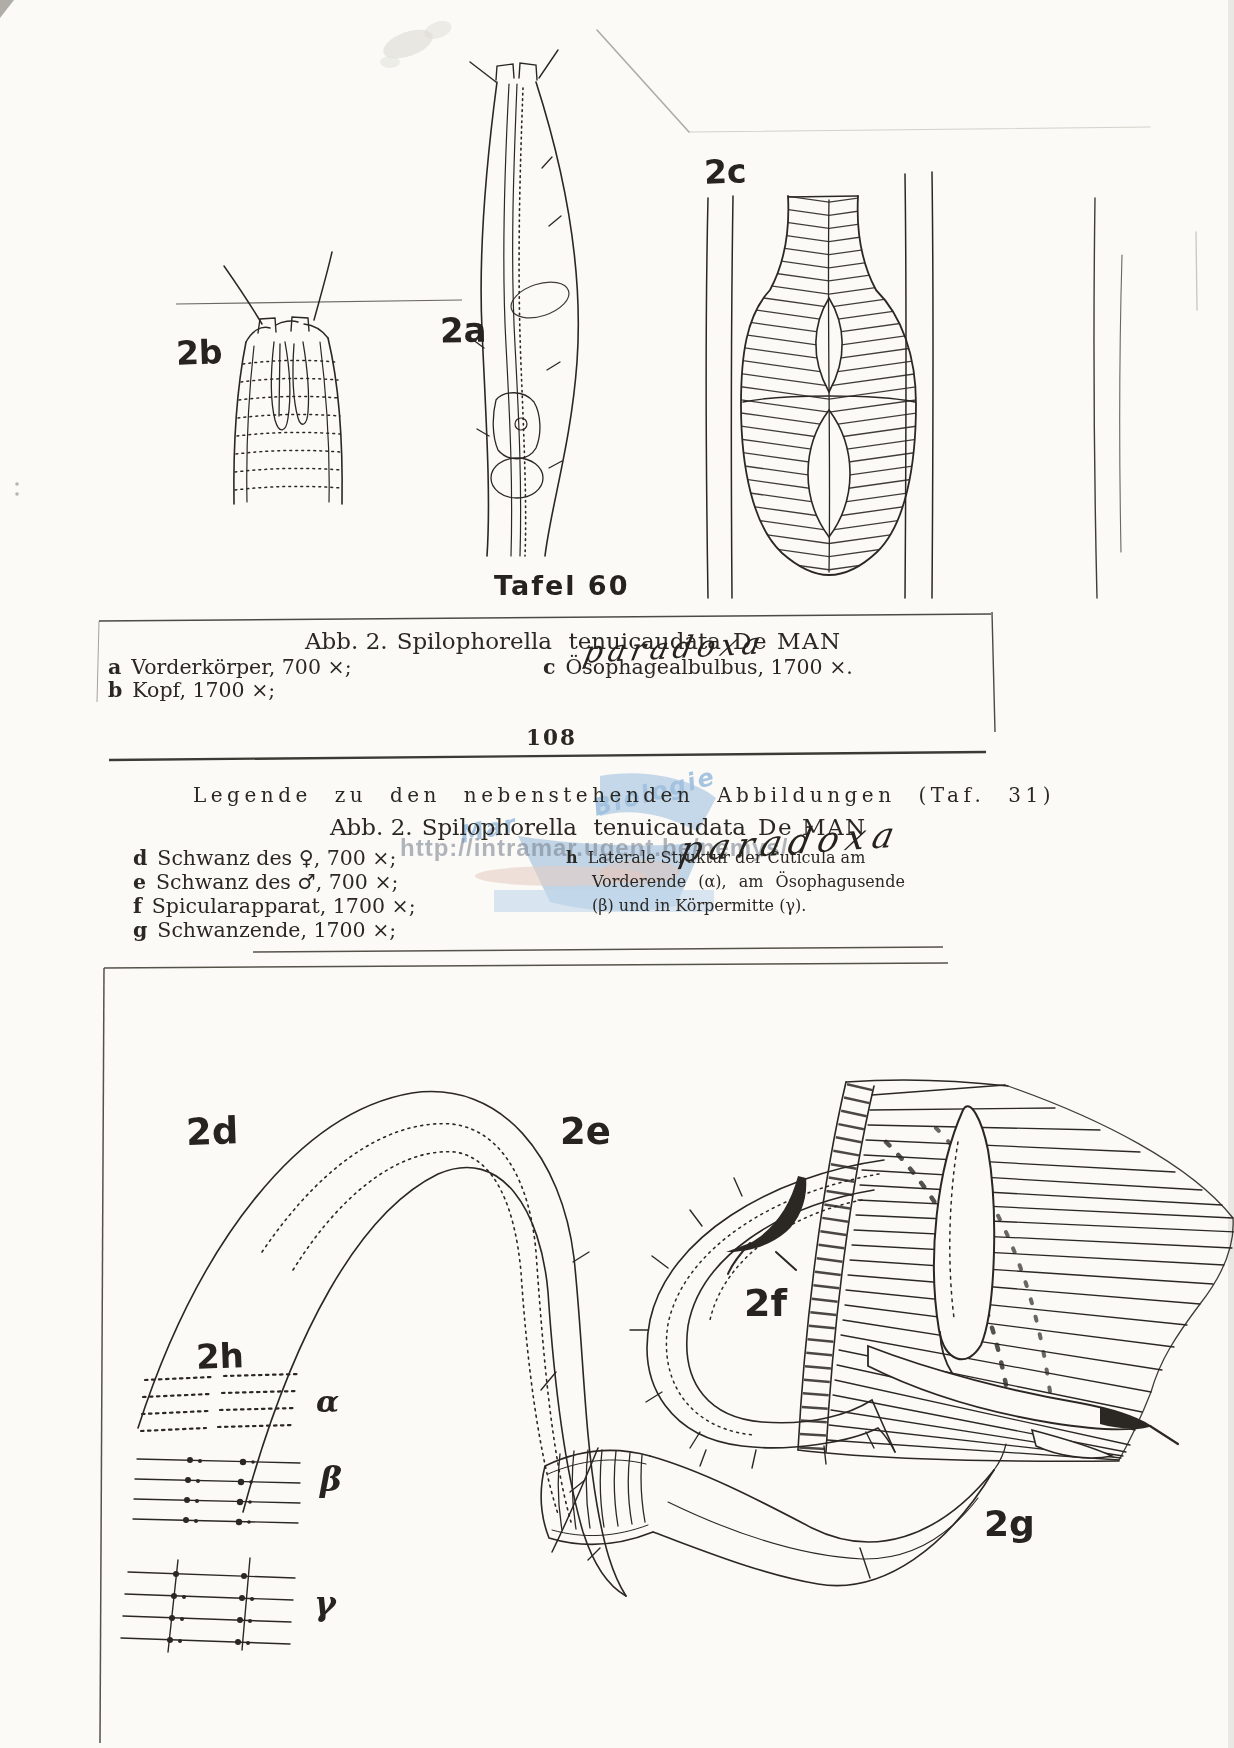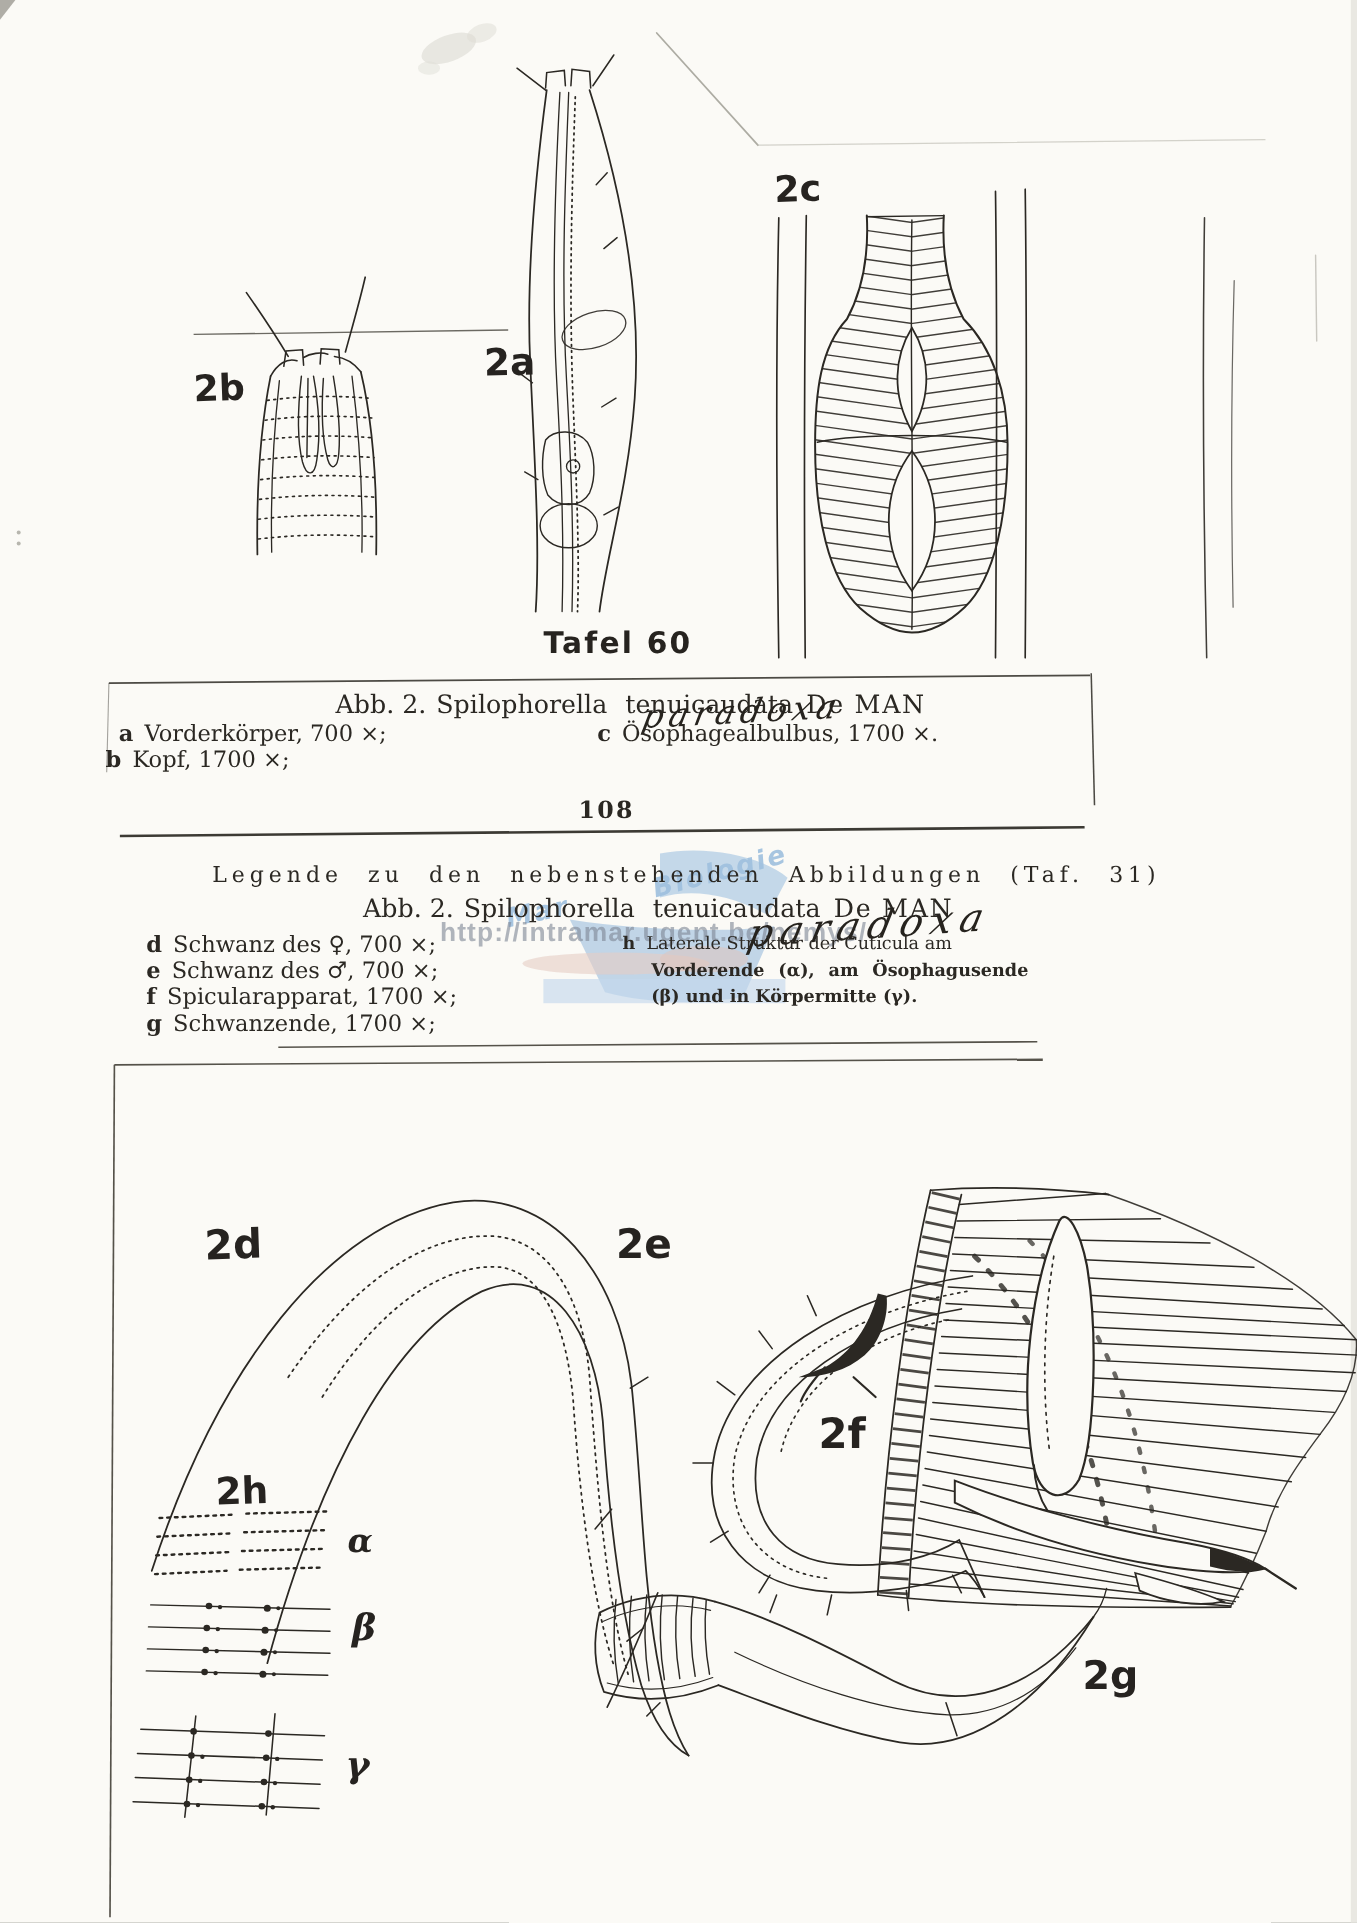--- a/index.html
+++ b/index.html
@@ -12,21 +12,21 @@
   .paperfill{fill:#fbfaf6;}
   .tafel{font-family:"DejaVu Sans",sans-serif;font-weight:700;font-size:27px;letter-spacing:2px;color:#26231f;}
   .cap-title{font-size:23px;}
   .cap-title .sp{margin:0 12px 0 9px;word-spacing:9px;}
   .cap-title .au{letter-spacing:1.5px;}
   .cap-item{font-size:20.5px;}
   .ltr{font-weight:700;display:inline-block;margin-right:10px;}
   .pageno{font-size:21.5px;font-weight:700;letter-spacing:2px;margin-left:21px;}
   .legende{font-size:20px;letter-spacing:4.5px;word-spacing:12px;}
   .h-line{font-size:16px;line-height:24px;white-space:nowrap;}
-  .indent{padding-left:26px;font-weight:bold;}
+  .indent{padding-left:26px;}
   .hand{font-style:italic;color:#26231e;z-index:2;}
   .hand1{font-size:30px;letter-spacing:5px;transform:rotate(-3deg) skewX(-14deg);}
   .hand2{font-size:35px;letter-spacing:7px;transform:rotate(-4deg) skewX(-16deg);}
   .wm-url{position:absolute;left:400px;top:834px;z-index:1;font-family:"Liberation Sans",sans-serif;
           font-weight:700;font-size:24px;letter-spacing:1px;color:rgba(125,133,148,.6);white-space:nowrap;}
   .flbl{position:absolute;z-index:2;font-family:"DejaVu Sans",sans-serif;font-weight:700;color:#262320;}
   .glbl{position:absolute;z-index:2;font-family:"DejaVu Serif",serif;font-style:italic;font-weight:700;color:#262320;}
   .wm-arc{font:italic 700 24px "DejaVu Sans",sans-serif;fill:#9fc0de;letter-spacing:2px;opacity:.9;}
 </style>
 </head>
@@ -225,21 +225,21 @@
 <div class="wm-url">http://intramar.ugent.be/nemys/</div>
 
 <div class="t tafel" style="left:494px;top:570px;">Tafel 60</div>
 
 <div class="t cap-title" style="left:305px;top:628px;">
   <span>Abb. 2.</span><span class="sp">Spilophorella tenuicaudata</span><span class="au">De MAN</span>
 </div>
 <div class="t hand hand1" style="left:584px;top:630px;">paradoxa</div>
 
 <div class="t cap-item" style="left:108px;top:655px;"><span class="ltr">a</span><span>Vorderkörper, 700 ×;</span></div>
-<div class="t cap-item" style="left:96px;top:678px;"><span class="ltr">b</span><span>Kopf, 1700 ×;</span></div>
+<div class="t cap-item" style="left:108px;top:678px;"><span class="ltr">b</span><span>Kopf, 1700 ×;</span></div>
 <div class="t cap-item" style="left:543px;top:655px;"><span class="ltr">c</span><span>Ösophagealbulbus, 1700 ×.</span></div>
 
 <div class="t pageno" style="left:505px;top:725px;">108</div>
 
 <div class="t legende" style="left:165px;top:783px;margin-left:28px;">Legende zu den nebenstehenden Abbildungen (Taf. 31)</div>
 
 <div class="t cap-title" style="left:330px;top:814px;">
   <span>Abb. 2.</span><span class="sp">Spilophorella tenuicaudata</span><span class="au">De MAN</span>
 </div>
 <div class="t hand hand2" style="left:680px;top:822px;">paradoxa</div>

